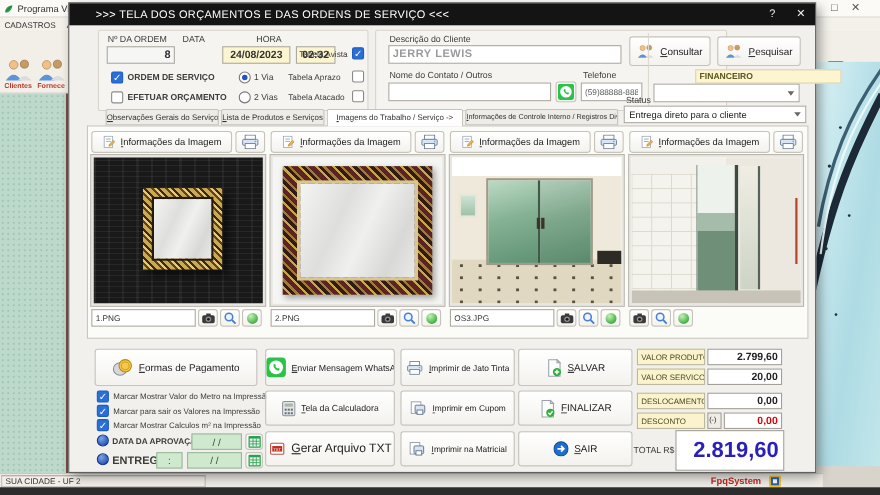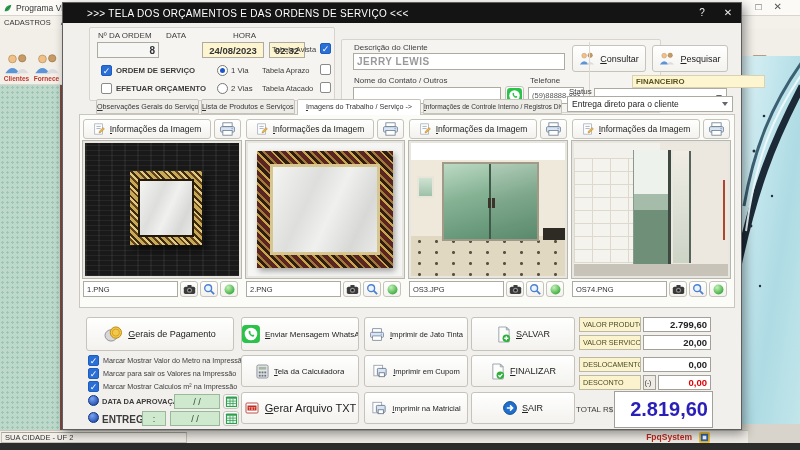--- a/index.html
+++ b/index.html
@@ -327,21 +327,21 @@
       <span class="abs cb" style="left:230px;top:36px"></span>
 
       <span class="abs cb" style="left:11px;top:55px"></span>
       <span class="abs lbl" style="left:26px;top:56px;font-size:7.8px;font-weight:bold">EFETUAR ORÇAMENTO</span>
       <span class="abs radio" style="left:127px;top:55px"></span>
       <span class="abs lbl" style="left:141px;top:56px;font-size:7.8px">2 Vias</span>
       <span class="abs lbl" style="left:172px;top:56px;font-size:7.5px">Tabela Atacado</span>
       <span class="abs cb" style="left:230px;top:54px"></span>
     </div>
 
-    <div class="abs group" style="left:278px;top:36px;width:320px;height:74px">
+    <div class="abs group" style="left:278px;top:24px;width:320px;height:74px">
       <span class="abs lbl" style="left:12px;top:3px">Descrição do Cliente</span>
       <input class="abs field" style="left: 11px; top: 13px; width: 212px; height: 17px; color: rgb(154, 154, 154); font-weight: bold; letter-spacing: 0.5px;" value="JERRY LEWIS">
       <button class="abs btn" style="left:230px;top:5px;width:74px;height:27px">
         <svg width="16" height="13">
             <use href="#i-people"></use>
           </svg>
         <span class="fl">Consultar</span>
       </button>
       <button class="abs btn" style="left:310px;top:5px;width:76px;height:27px">
         <svg width="16" height="13">
@@ -531,21 +531,20 @@
         <div class="imgbox">
           <div class="art4">
             <div class="a4-tiles"></div>
             <div class="a4-pane2"></div>
             <div class="a4-glass"></div>
             <div class="a4-floor"></div>
             <div class="a4-red"></div>
           </div>
         </div>
         <div class="card-foot">
-          <input class="field fninput" value="OS74.PNG" style="">
           <button class="btn mini">
               <svg width="13" height="11">
                 <use href="#i-cam"></use>
               </svg>
             </button>
           <button class="btn mini">
               <svg width="12" height="12">
                 <use href="#i-mag"></use>
               </svg>
             </button>
@@ -555,21 +554,21 @@
               </svg>
             </button>
         </div>
       </div>
     </div>
 
     <button class="abs btn" style="left:23px;top:314px;width:148px;height:34px">
       <svg width="19" height="16">
           <use href="#i-coins"></use>
         </svg>
-      <span class="fl">Gerais de Pagamento</span>
+      <span class="fl">Formas de Pagamento</span>
     </button>
 
     <div class="chk-row" style="left:25px;top:352px">
       <span class="cb on"></span>
       <span class="lbl">Marcar Mostrar Valor do Metro na Impressão</span>
     </div>
     <div class="chk-row" style="left:25px;top:365px">
       <span class="cb on"></span>
       <span class="lbl">Marcar para sair os Valores na Impressão</span>
     </div>

